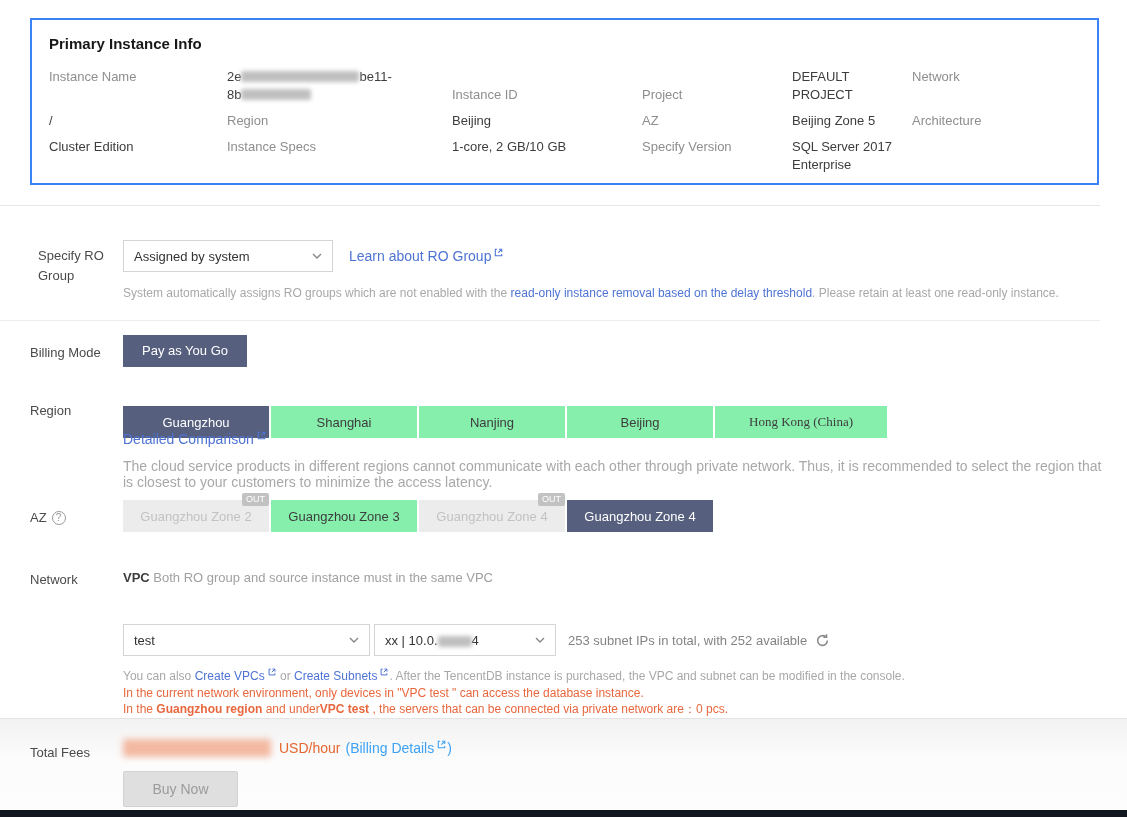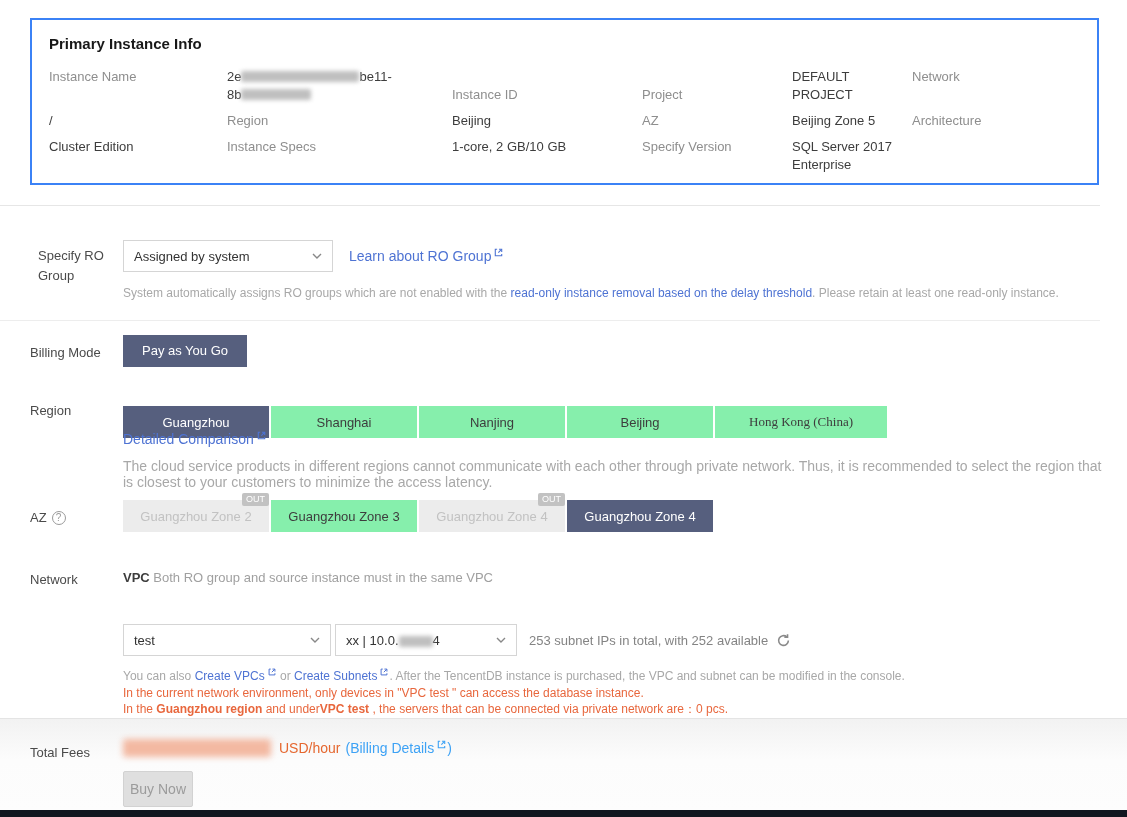--- a/index.html
+++ b/index.html
@@ -51,40 +51,40 @@
   .region-link { position:absolute; left:123px; top:431px; font-size:14px; }
   .region-desc { position:absolute; left:123px; top:458px; width:990px; font-size:14px; color:#a8a8a8; line-height:16px; }
 
   .az-label { top:508px; display:flex; align-items:center; }
   .q-icon { display:inline-flex; align-items:center; justify-content:center; width:14px; height:14px; margin-left:5px; border:1px solid #9a9a9a; border-radius:50%; font-size:10px; color:#9a9a9a; cursor:pointer; }
   .az-tabs { top:500px; }
 
   .net-vpc { position:absolute; left:123px; top:570px; font-size:13px; color:#a0a0a0; }
   .net-vpc b { color:#3d3d3d; font-weight:bold; }
   .net-row { position:absolute; left:123px; top:624px; display:flex; align-items:center; }
-  .vpc-select { width:208px; margin-right:4px; }
+  .vpc-select { width:247px; margin-right:4px; }
   .subnet-select { width:182px; }
   .subnet-info { margin-left:12px; font-size:13px; color:#848484; display:flex; align-items:center; }
   .refresh { margin-left:8px; display:inline-flex; cursor:pointer; }
 
   .net-note { position:absolute; left:123px; font-size:12px; line-height:16px; }
   .note1 { top:668px; color:#a8a8a8; }
   .warn { color:#e8673d; }
   .warn1 { top:685px; }
   .warn2 { top:701px; }
   .warn b { font-weight:bold; }
 
   
   .footer { position:absolute; left:0; right:0; top:718px; height:92px; background:linear-gradient(180deg,#f2f2f2 0,#fcfcfc 45%,#fdfdfd 100%); border-top:1px solid #e4e4e4; }
   .fee-label { position:absolute; left:30px; top:26px; font-size:13px; color:#4a4a4a; }
   .fee-line { position:absolute; left:123px; top:20px; display:flex; align-items:center; font-size:14px; }
   .price-blur { display:inline-block; width:148px; height:18px; border-radius:2px; background:#f3b9a2; filter:blur(3px); margin-right:8px; }
   .fee-unit { color:#e5672f; }
   .fee-paren { color:#3da2f5; margin-left:5px; }
-  .buy-btn { position:absolute; left:123px; top:52px; width:70px; height:36px; background:#dfdfdf; border:1px solid #d2d2d2; border-radius:2px; color:#9b9b9b; font-size:14px; cursor:not-allowed; }
+  .buy-btn { position:absolute; left:123px; top:52px; width:115px; height:36px; background:#dfdfdf; border:1px solid #d2d2d2; border-radius:2px; color:#9b9b9b; font-size:14px; cursor:not-allowed; }
   .bottom-bar { position:absolute; left:0; right:0; top:810px; height:7px; background:#11161f; }
 
   svg { display:block; }
 </style>
 </head>
 <body>
 
 <div id="page">
 
   <div class="info-panel">

